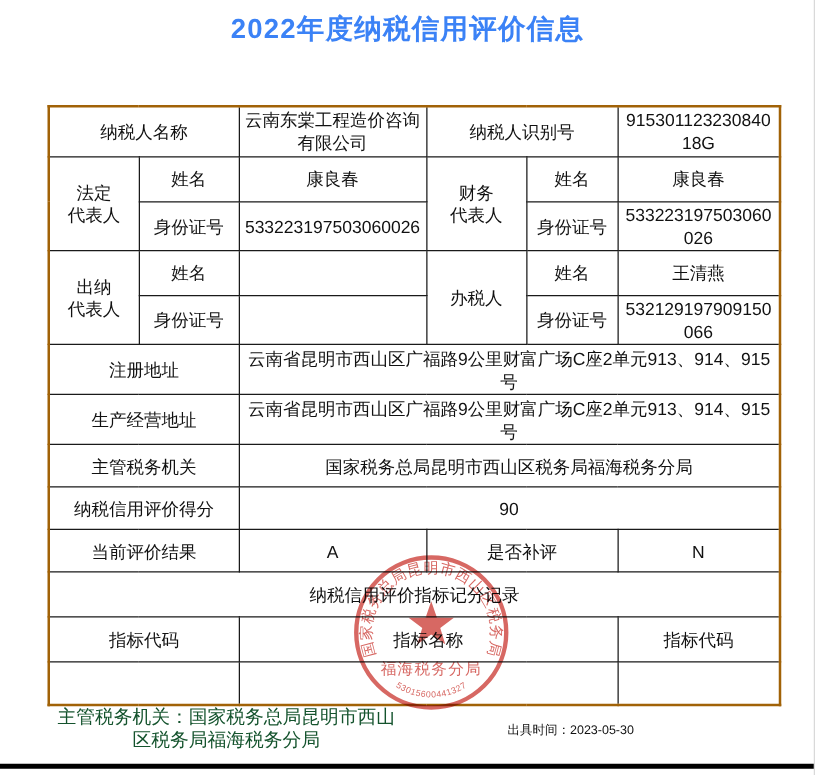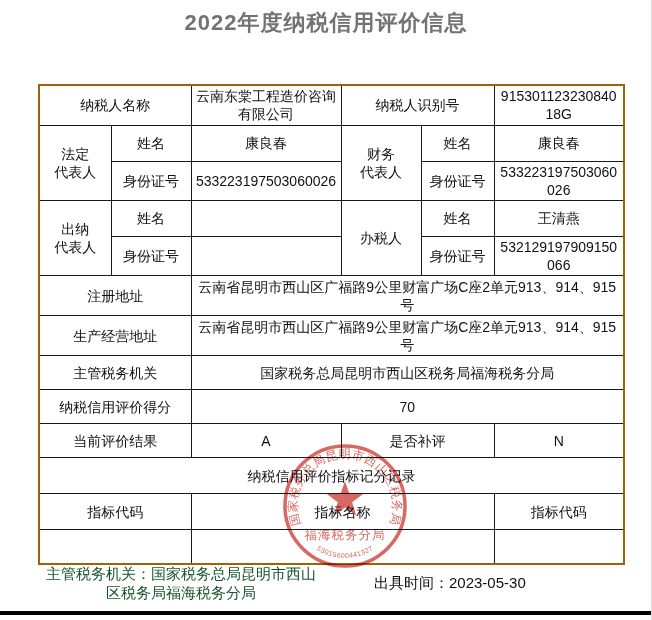--- a/index.html
+++ b/index.html
@@ -9,21 +9,21 @@
     position: relative;
     width: 652px; height: 620px;
     background: #fff;
     overflow: hidden;
     border-right: 1px solid #d9d9d9;
     color: #111;
   }
   .doc-title {
     position: absolute; top: 8px; left: 0; width: 652px;
     text-align: center;
-    font-size: 22px; font-weight: bold; color: #737373;
+    font-size: 22px; font-weight: bold; color: #3b82f6;
     letter-spacing: 1px;
   }
   table.credit-table {
     position: absolute; left: 38px; top: 84px;
     width: 585px;
     border-collapse: collapse;
     table-layout: fixed;
     border: 2px solid #a16207;
   }
   table.credit-table td {
@@ -47,22 +47,22 @@
     position: absolute; left: 40px; top: 565px;
     display: flex; align-items: center;
   }
   .footer-authority {
     width: 282px;
     text-align: center;
     font-size: 15px; line-height: 1.25;
     color: #14532d;
   }
   .footer-issued {
-    margin-left: 52px;
-    font-size: 15px; color: #111;
+    margin-left: 84px;
+    font-size: 10px; color: #111;
     white-space: nowrap;
   }
   .bottom-rule {
     position: absolute; left: 0; top: 611px;
     width: 652px; height: 4px;
     background: #000;
   }
   .seal {
     position: absolute; left: 282px; top: 443px;
     width: 126px; height: 126px;
@@ -139,21 +139,21 @@
     <tr class="h40">
       <td colspan="2">生产经营地址</td>
       <td colspan="4">云南省昆明市西山区广福路9公里财富广场C座2单元913、914、915号</td>
     </tr>
     <tr class="h34">
       <td colspan="2">主管税务机关</td>
       <td colspan="4">国家税务总局昆明市西山区税务局福海税务分局</td>
     </tr>
     <tr class="h34">
       <td colspan="2">纳税信用评价得分</td>
-      <td colspan="4">70</td>
+      <td colspan="4">90</td>
     </tr>
     <tr class="h34">
       <td colspan="2">当前评价结果</td>
       <td>A</td>
       <td colspan="2">是否补评</td>
       <td>N</td>
     </tr>
     <tr class="h36">
       <td colspan="6">纳税信用评价指标记分记录</td>
     </tr>

